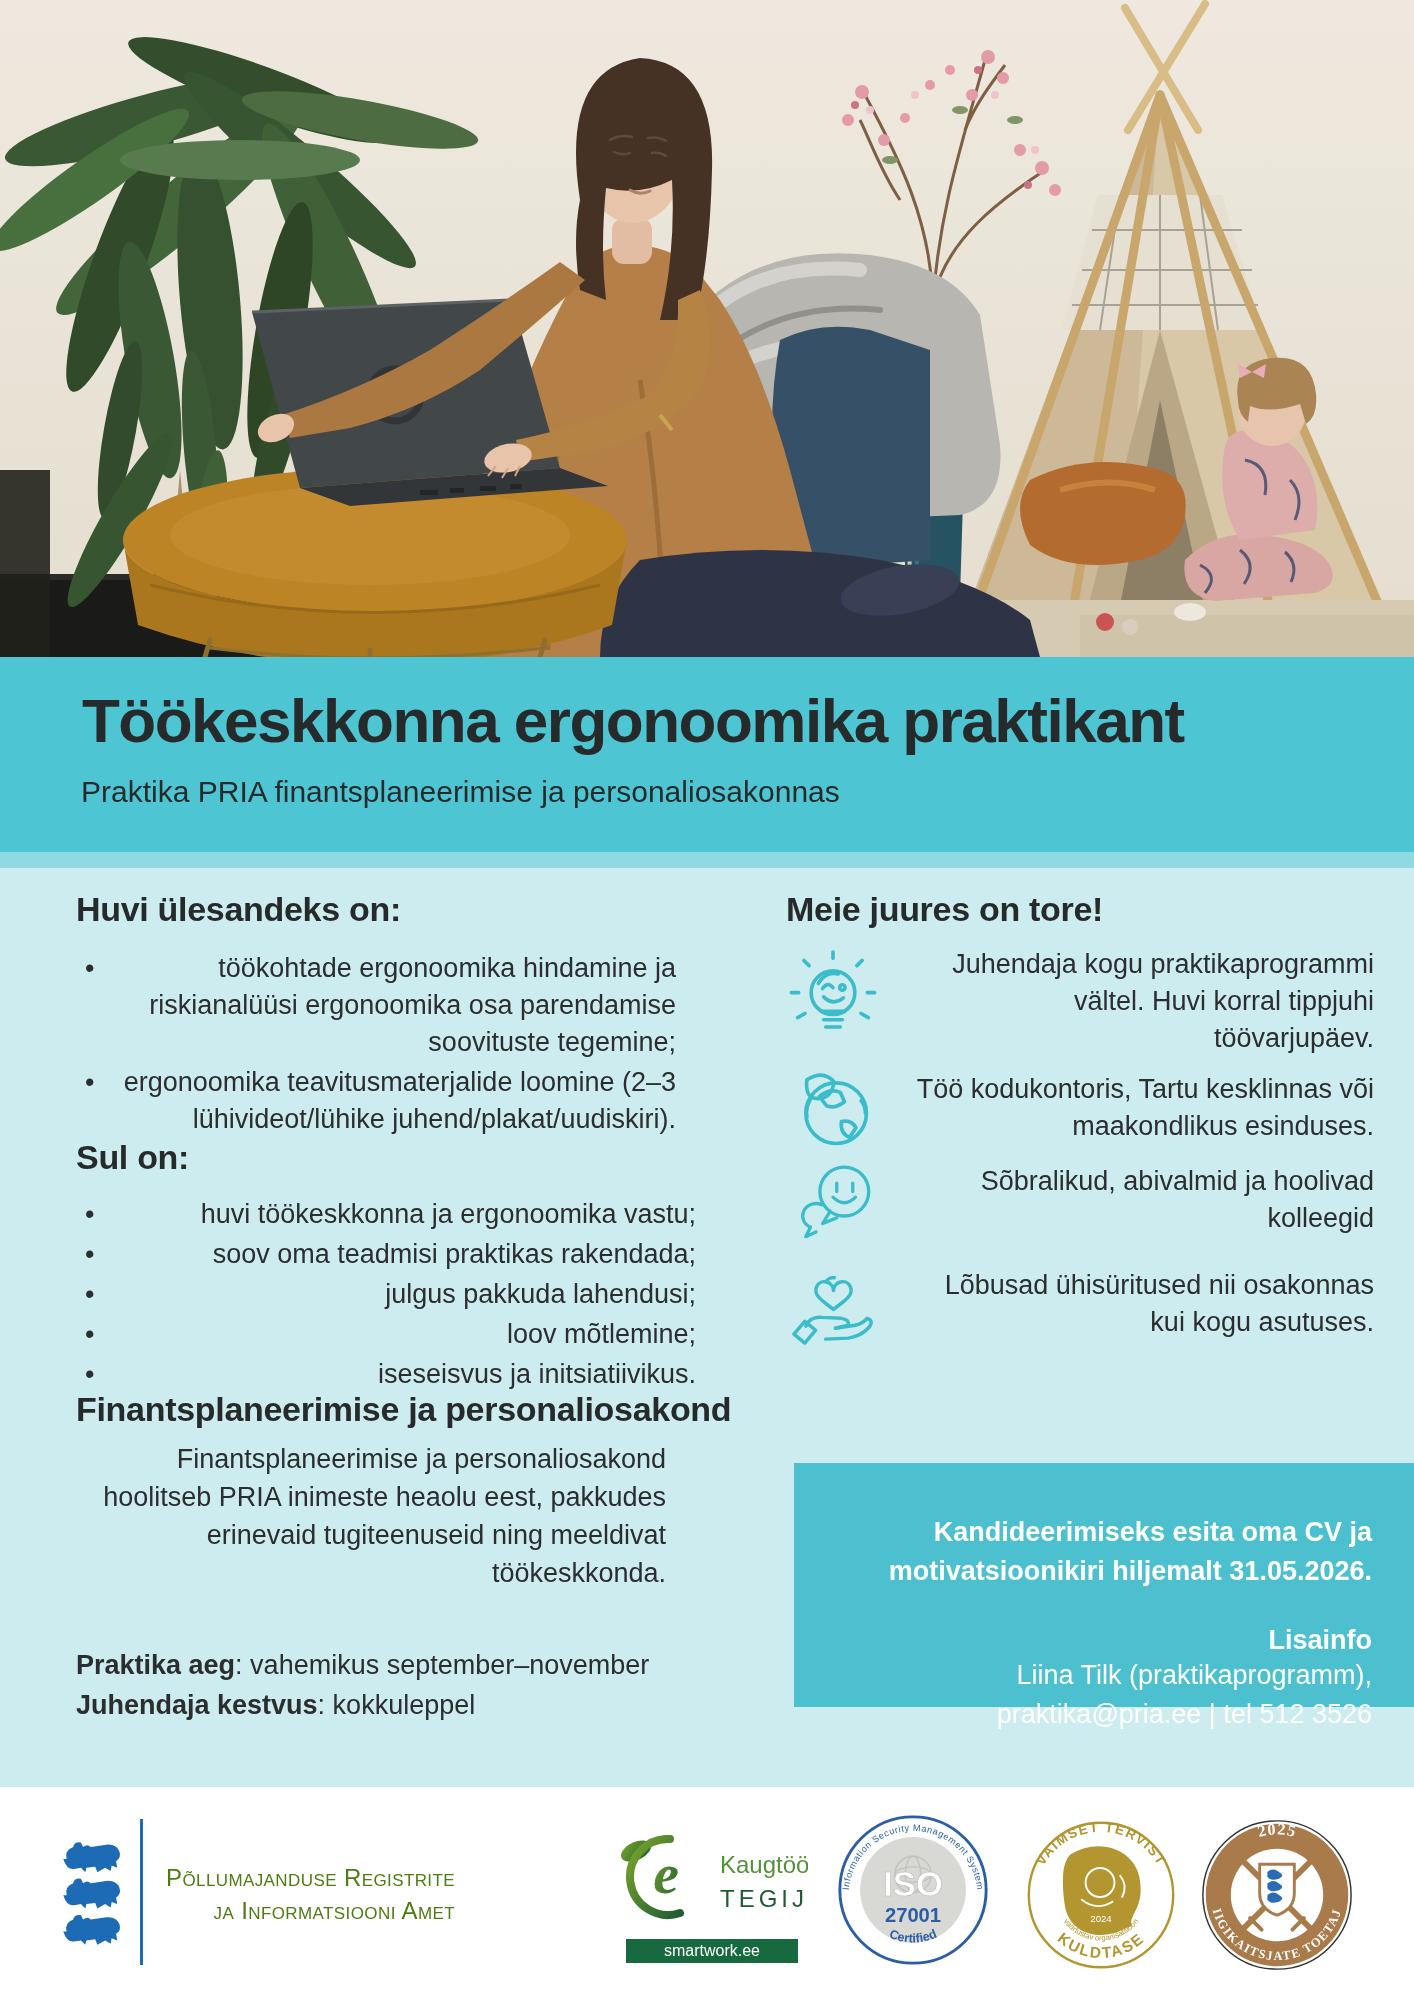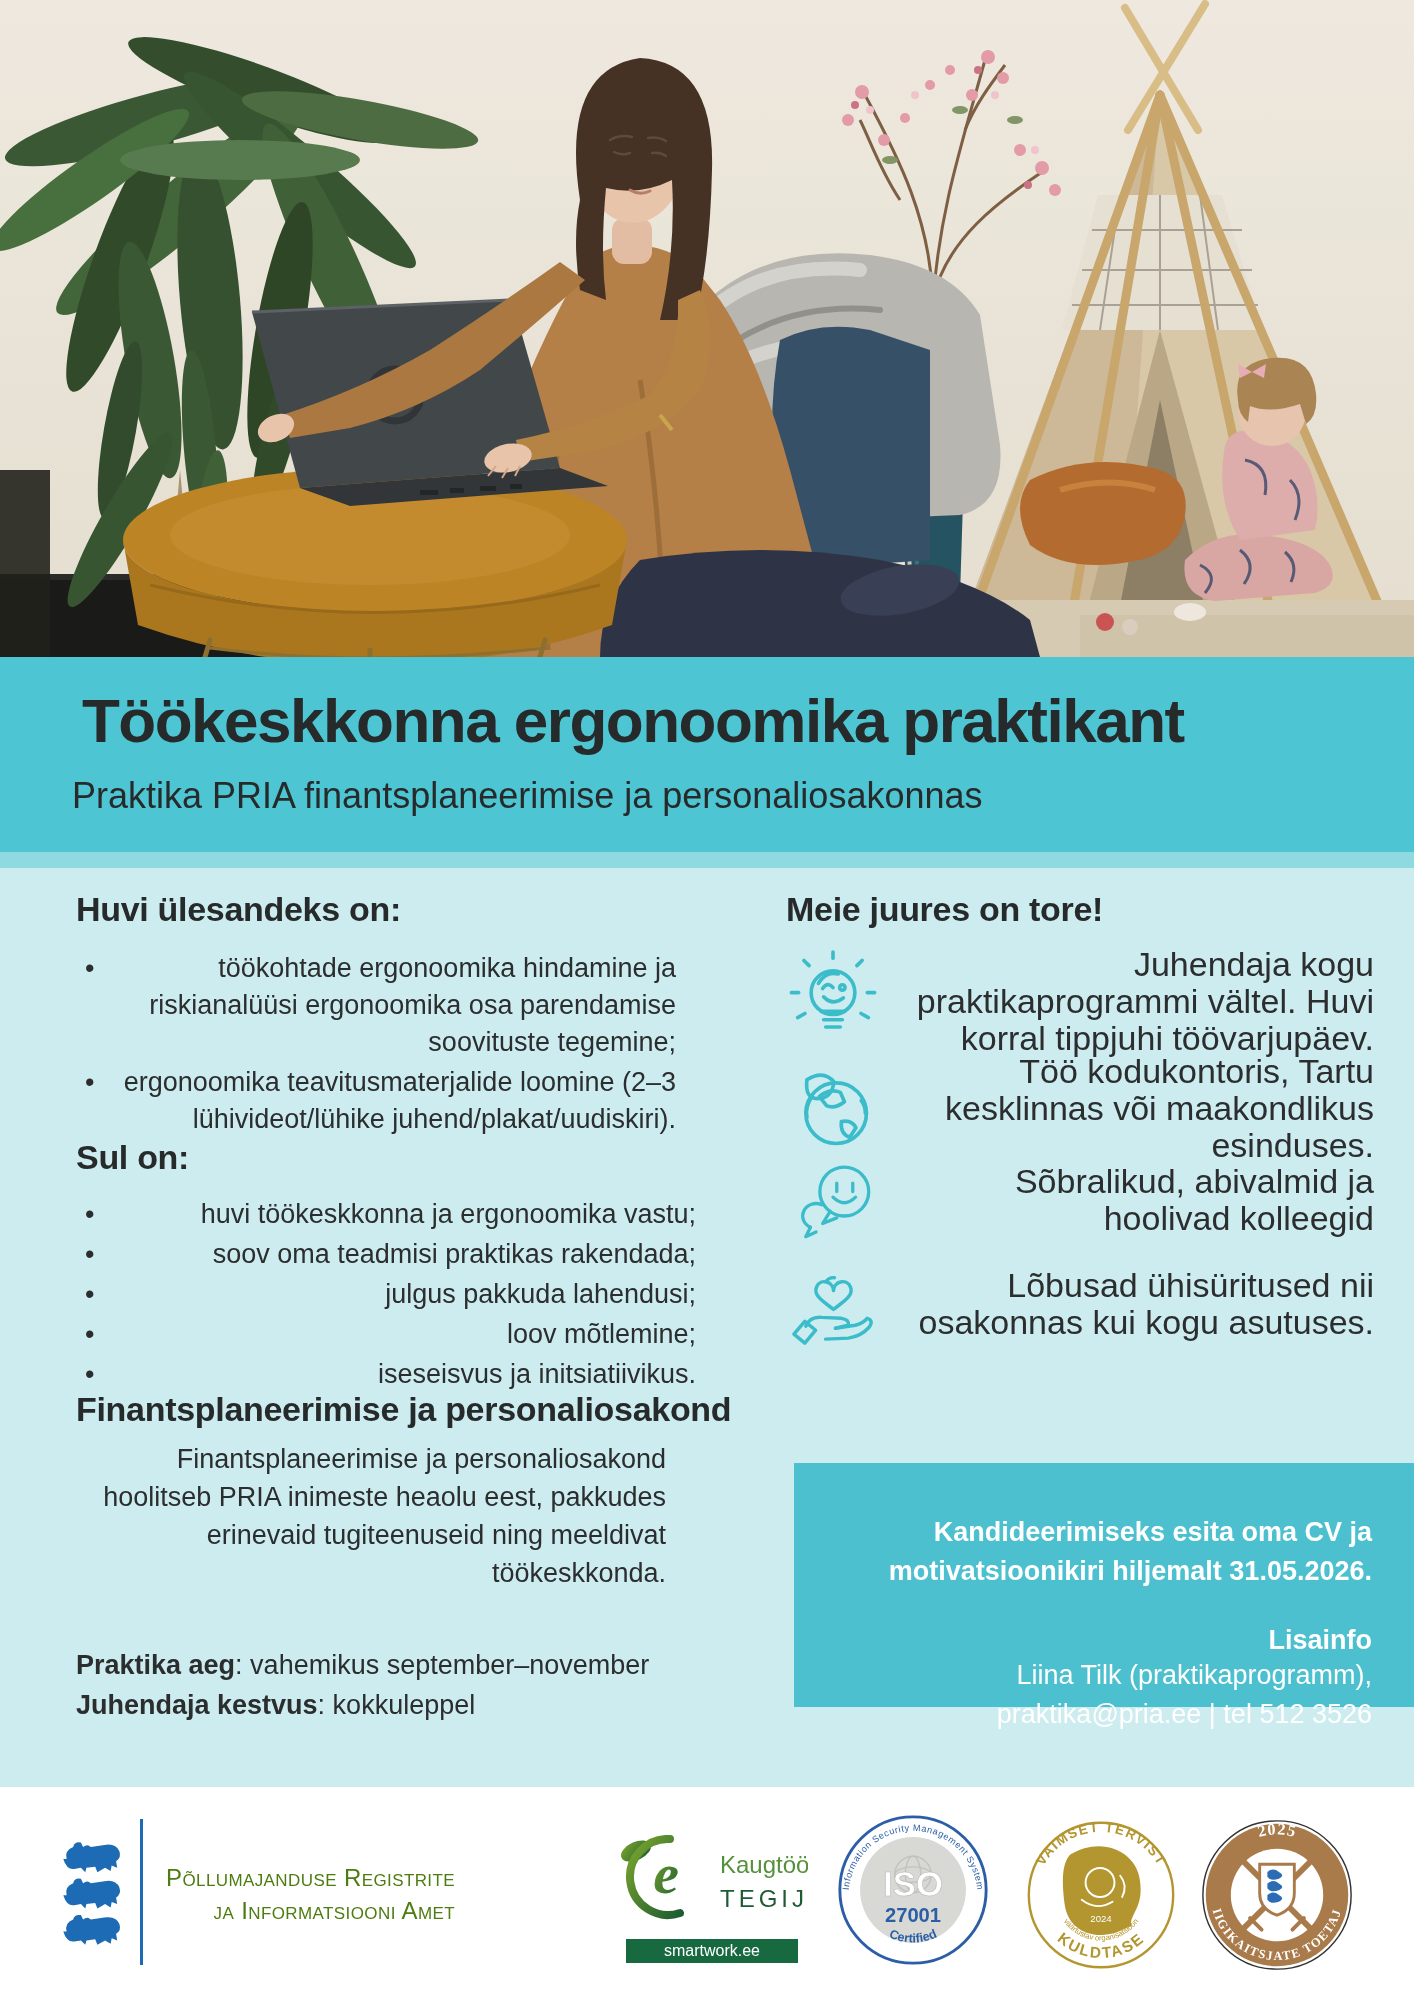--- a/index.html
+++ b/index.html
@@ -15,30 +15,30 @@
     --bronze:#a97a4a;
   }
   html,body{margin:0;padding:0;background:#ffffff;}
   .page{position:relative;width:1414px;height:2000px;overflow:hidden;
         font-family:"Liberation Sans",sans-serif;color:var(--ink);background:#ffffff;text-align:right;}
   .abs{position:absolute;}
   
   .banner{left:0;top:657px;width:1414px;height:195px;background:var(--teal);}
   .banner h1{margin:0;position:absolute;left:82px;top:28px;font-size:62px;font-weight:700;
              letter-spacing:-1.5px;color:#272a2b;}
-  .banner .sub{position:absolute;left:72px;top:118px;font-size:36px;color:#272a2b;}
+  .banner .sub{position:absolute;left:81px;top:118px;font-size:30px;color:#272a2b;}
   .strip{left:0;top:852px;width:1414px;height:16px;background:var(--strip);}
   .content-bg{left:0;top:868px;width:1414px;height:919px;background:var(--light);}
   h2{margin:0;font-size:34px;font-weight:700;letter-spacing:-0.3px;color:#272a2b;}
   .body-text{font-size:27px;line-height:38px;}
   ul.bullets{margin:0;padding:0;list-style:none;font-size:27px;line-height:37px;}
   ul.bullets li{position:relative;padding-left:37px;margin-bottom:3px;}
   ul.bullets li::before{content:"\2022";position:absolute;left:9px;top:0;}
   .perk-row{display:flex;align-items:center;gap:34px;}
-  .perk-row .ptext{font-size:34px;line-height:37px;width:460px;}
+  .perk-row .ptext{font-size:27px;line-height:37px;width:460px;}
   .perk-icon{flex:0 0 94px;}
   .kv b{font-weight:700;}
   .apply-box{left:794px;top:1463px;width:620px;height:244px;background:var(--teal-box);
              color:#ffffff;box-sizing:border-box;padding:50px 42px 0 52px;}
   .apply-box .lead{font-weight:700;font-size:27px;line-height:39px;margin:0;}
   .apply-box .lisainfo{font-weight:700;font-size:27px;margin:34px 0 0 0;}
   .apply-box .cline{font-size:27px;line-height:39px;margin:0;}
   .footer{left:0;top:1787px;width:1414px;height:213px;background:#ffffff;}
   .agency{position:absolute;left:166px;top:74px;font-size:24px;line-height:33px;
           font-variant:small-caps;letter-spacing:0.4px;color:#4d7c0f;}

